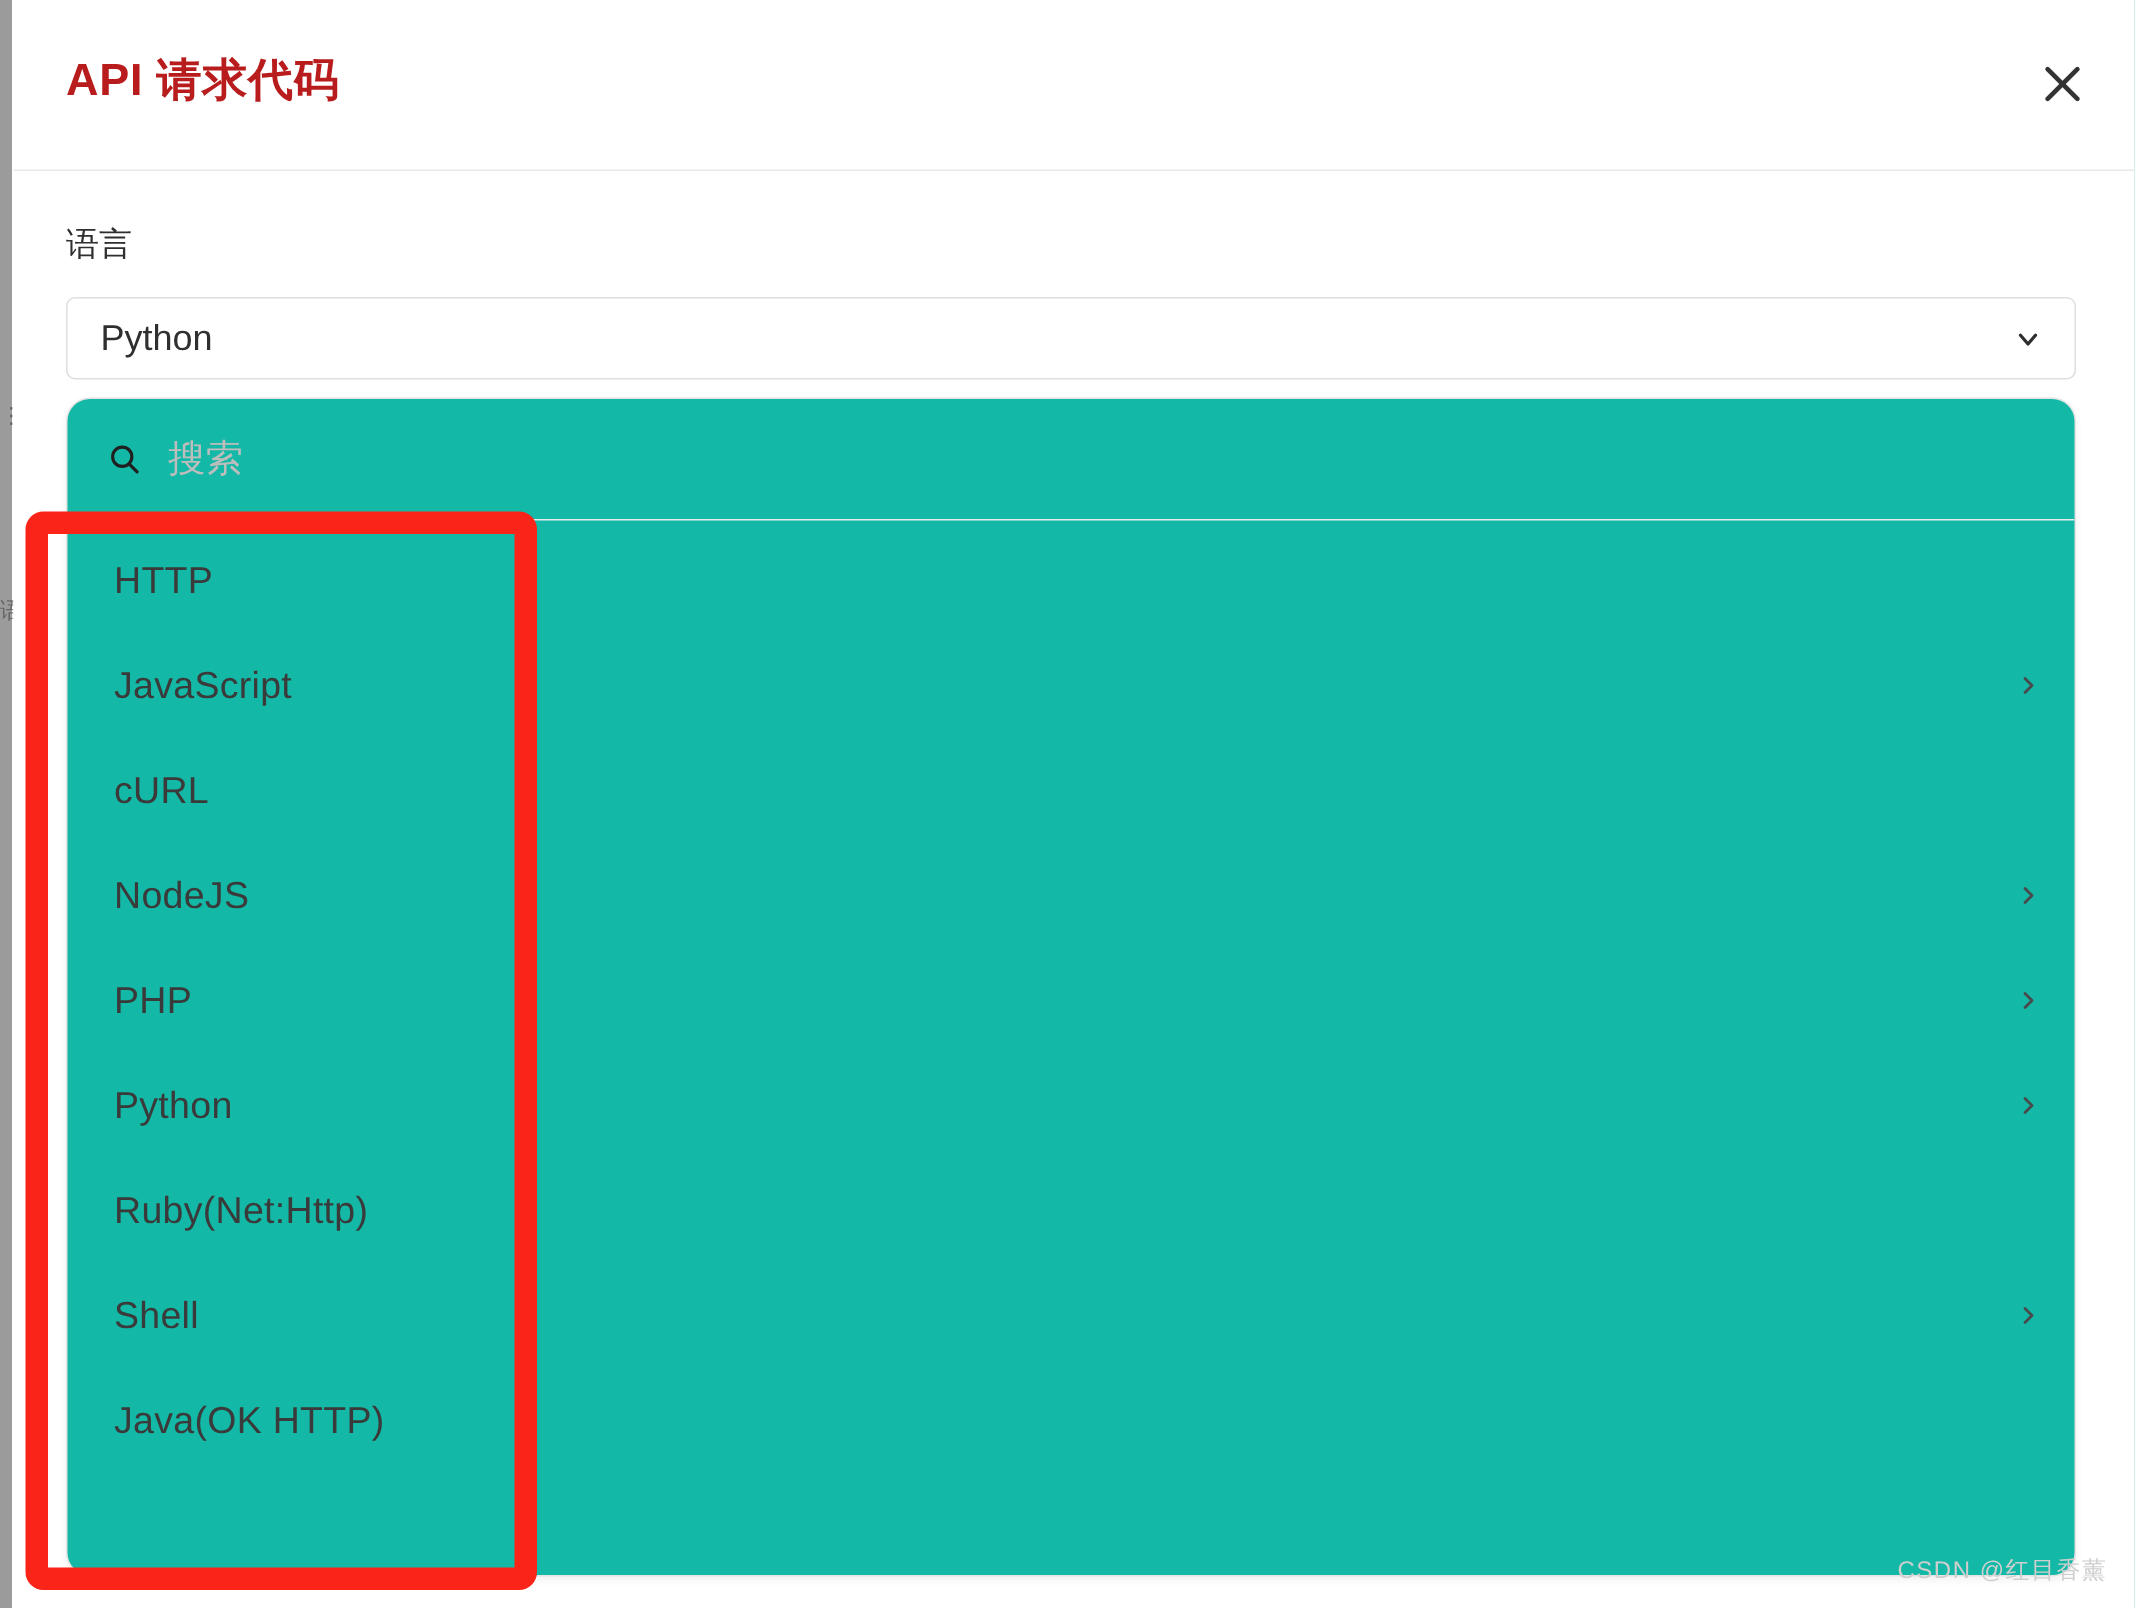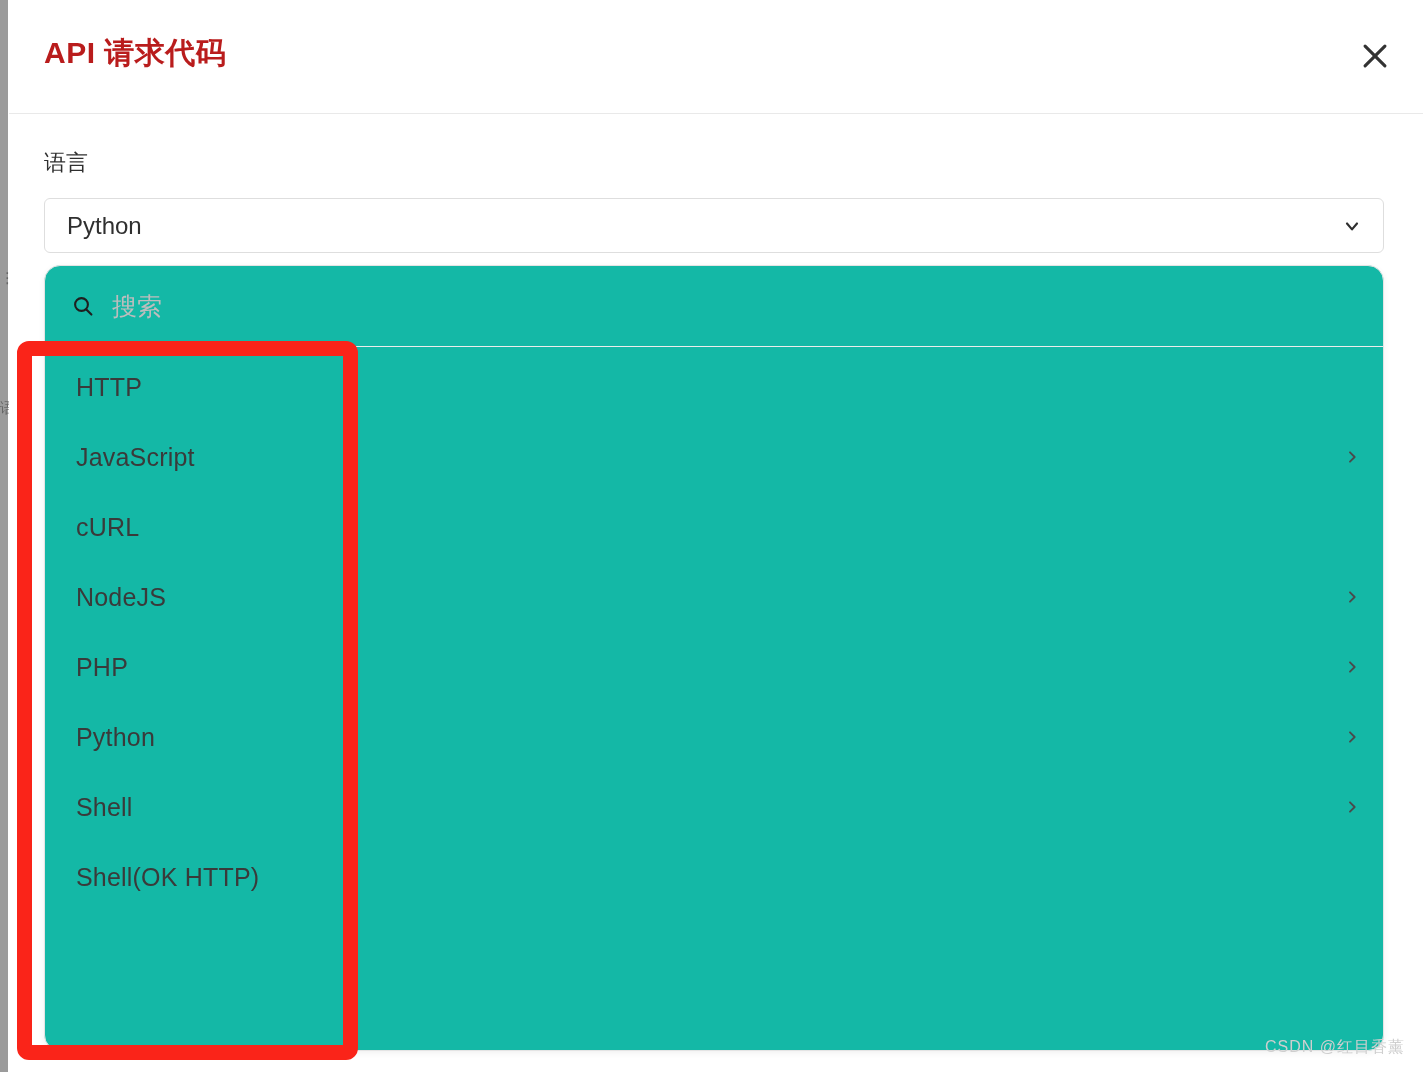--- a/index.html
+++ b/index.html
@@ -307,29 +307,37 @@
         </div>
         <div class="option-item">
           <span class="option-label">Python</span>
           <span class="option-arrow">
             <svg width="16" height="16" viewBox="0 0 24 24" fill="none" stroke="#4a4a4a" stroke-width="2.8" stroke-linecap="round" stroke-linejoin="round">
               <polyline points="9 5 16 12 9 19"></polyline>
             </svg>
           </span>
         </div>
         <div class="option-item">
+          <span class="option-label">Ruby(Net:Http)</span>
+          <span class="option-arrow hidden">
+            <svg width="16" height="16" viewBox="0 0 24 24" fill="none" stroke="#4a4a4a" stroke-width="2.8" stroke-linecap="round" stroke-linejoin="round">
+              <polyline points="9 5 16 12 9 19"></polyline>
+            </svg>
+          </span>
+        </div>
+        <div class="option-item">
           <span class="option-label">Shell</span>
           <span class="option-arrow">
             <svg width="16" height="16" viewBox="0 0 24 24" fill="none" stroke="#4a4a4a" stroke-width="2.8" stroke-linecap="round" stroke-linejoin="round">
               <polyline points="9 5 16 12 9 19"></polyline>
             </svg>
           </span>
         </div>
         <div class="option-item">
-          <span class="option-label">Shell(OK HTTP)</span>
+          <span class="option-label">Java(OK HTTP)</span>
           <span class="option-arrow hidden">
             <svg width="16" height="16" viewBox="0 0 24 24" fill="none" stroke="#4a4a4a" stroke-width="2.8" stroke-linecap="round" stroke-linejoin="round">
               <polyline points="9 5 16 12 9 19"></polyline>
             </svg>
           </span>
         </div>
       </div>
   </div>
 
 </div>

